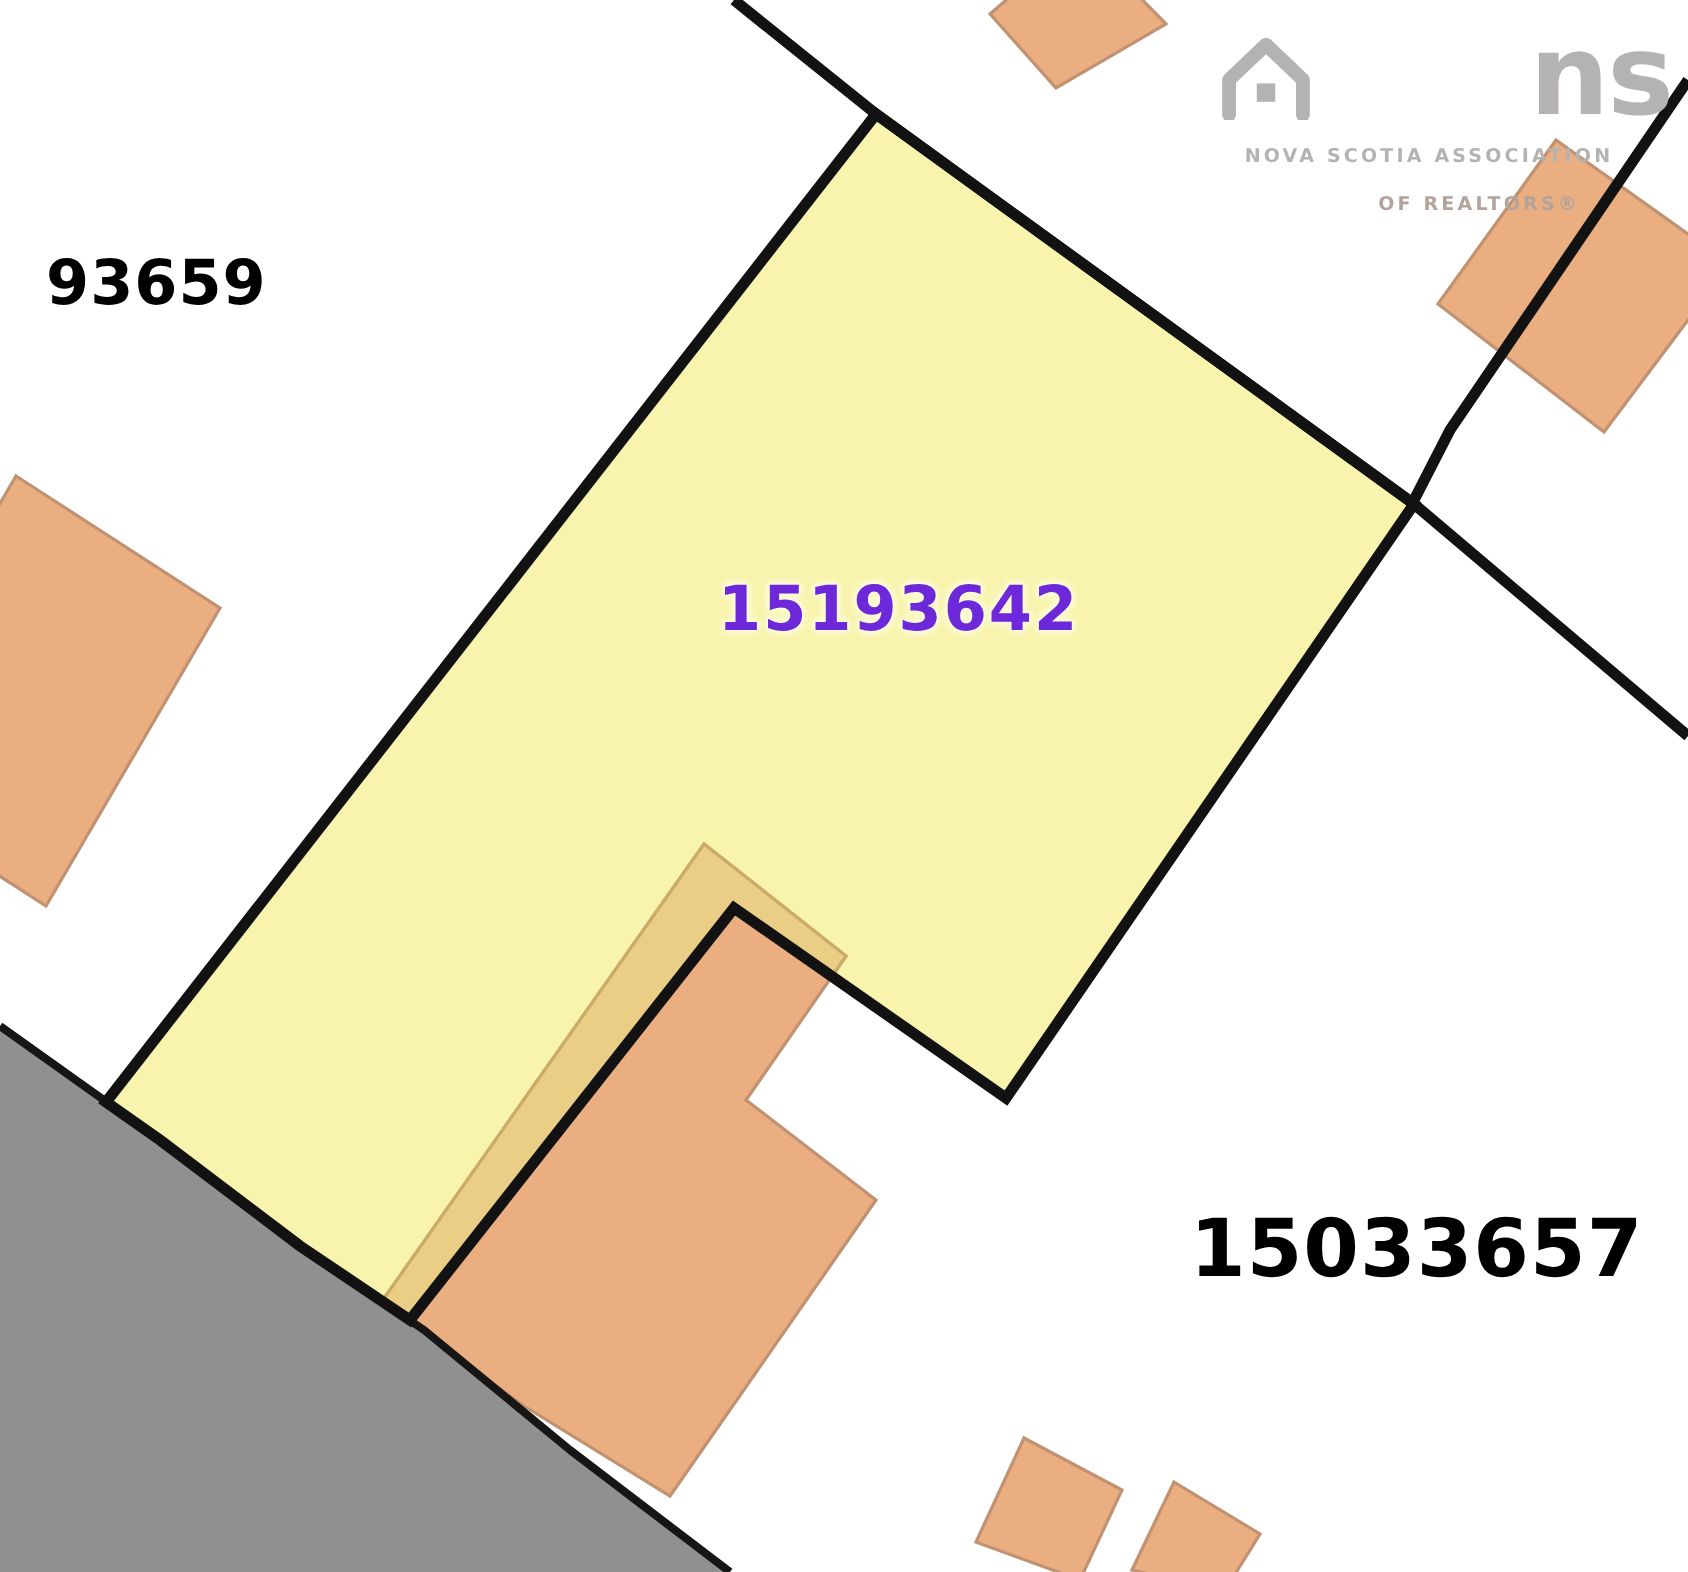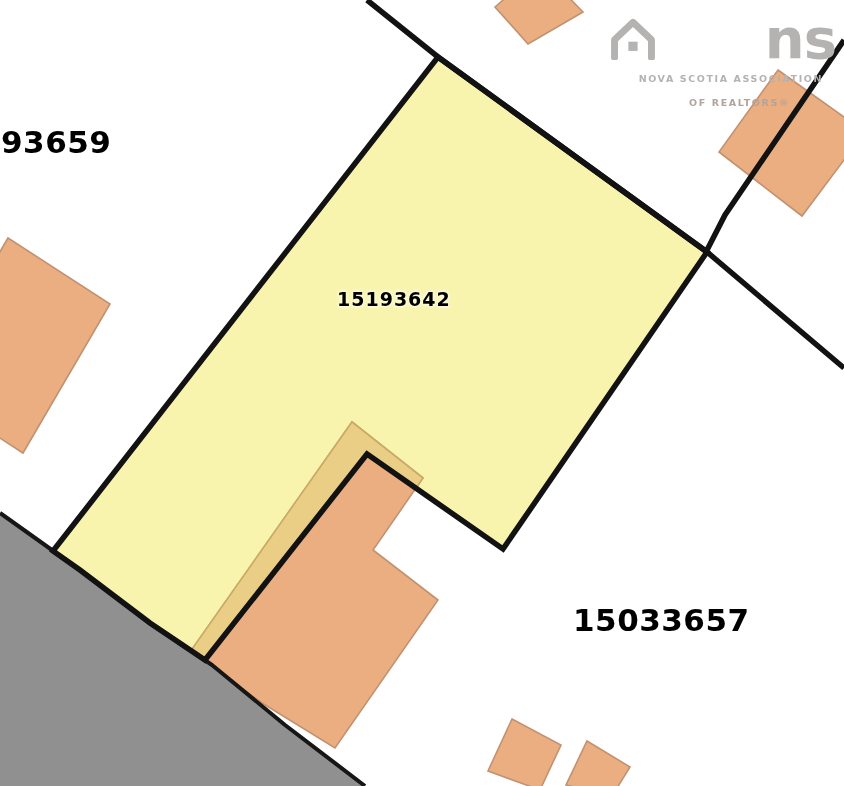--- a/index.html
+++ b/index.html
@@ -9,34 +9,34 @@
 
   
   .parcel-fill{stroke:none;}
   .parcel-outline{fill:none;stroke:#121212;stroke-width:5.5;stroke-linejoin:miter;}
   .boundary{fill:none;stroke:#121212;stroke-width:5.5;stroke-linecap:butt;}
   .road-edge{fill:none;stroke:#161616;stroke-width:4;stroke-linejoin:round;}
   .building{stroke:#C19272;stroke-width:1.6;stroke-linejoin:miter;}
   .building-shaded{stroke:#CBAC67;stroke-width:1.6;}
 
   .map-label{position:absolute;font-weight:bold;color:#000;white-space:nowrap;
-             letter-spacing:0.5px;line-height:1;}
+             letter-spacing:0.5px;line-height:1;padding-left:22px;}
   .label-west{left:1px;top:127px;font-size:31px;}
-  .label-southeast{left:573px;top:605px;font-size:31px;}
-  .label-subject{left:337px;top:290px;font-size:19px;color:#000000;letter-spacing:1px;
+  .label-southeast{left:573px;top:605px;font-size:40px;}
+  .label-subject{left:337px;top:290px;font-size:31px;color:#6d28d9;letter-spacing:1px;
       text-shadow:0 0 2px #FDFBD8,0 0 4px #FCFAD0,0 0 6px #FCFAD0,
                   1px 1px 2px #FDFBD8,-1px -1px 2px #FDFBD8,1px -1px 2px #FDFBD8,-1px 1px 2px #FDFBD8;}
 
   
   .logo{position:absolute;top:16px;right:8px;width:230px;text-align:right;color:#B5B3B1;}
   .logo-row{display:flex;justify-content:flex-end;align-items:flex-start;height:52px;}
   .logo-text{font-size:56px;font-weight:bold;line-height:0.82;letter-spacing:-1px;}
   .logo-house{margin:0 2px 1px 3px;}
   .logo-sub1{margin-top:5px;margin-right:13px;font-size:9.5px;font-weight:bold;
-             letter-spacing:1.6px;line-height:1.25;}
+             letter-spacing:1.6px;line-height:1.25;text-align:center;}
   .logo-sub2{margin-right:46px;font-size:9.5px;font-weight:bold;letter-spacing:1.6px;
              line-height:1.25;color:#B3A39D;margin-top:12px;}
 </style>
 </head>
 <body>
 
 <div id="stage">
 
   <svg width="844" height="786" viewBox="0 0 844 786">
     <defs>

